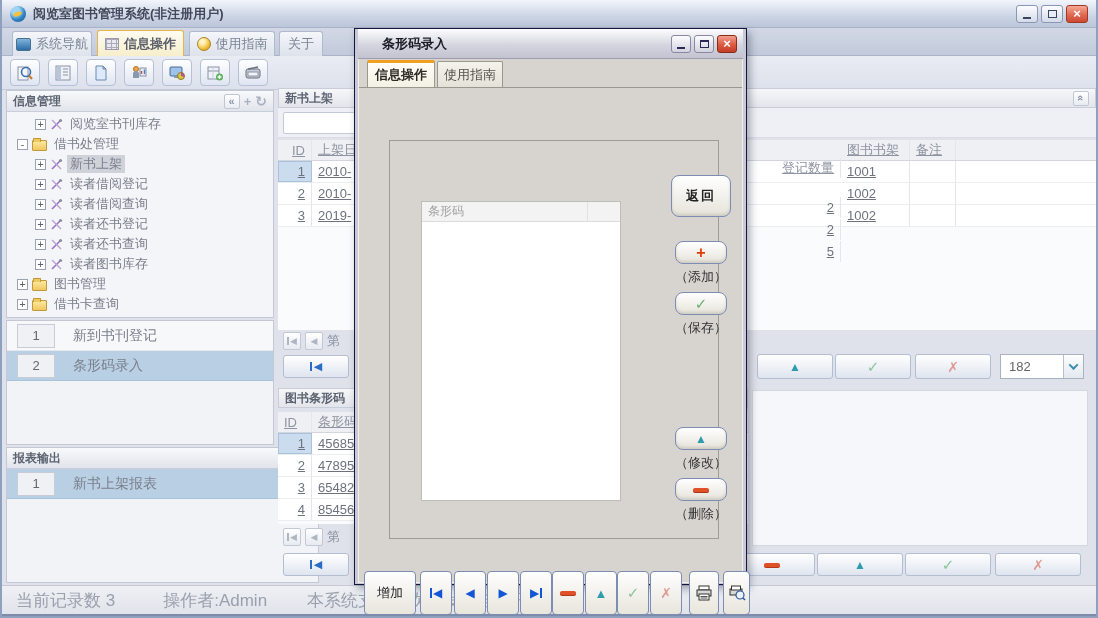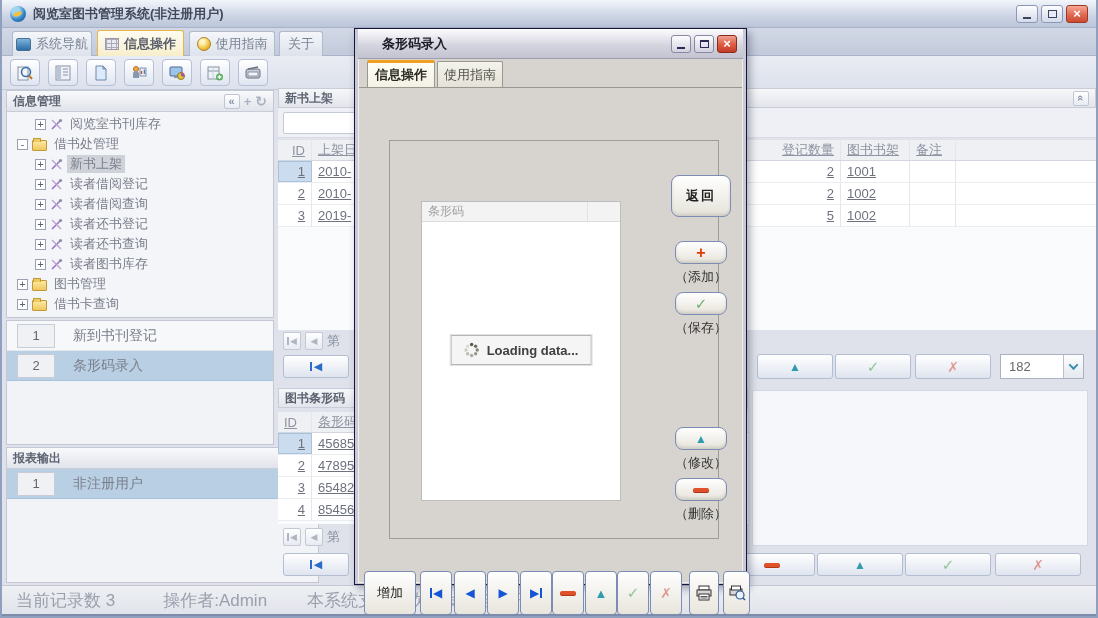--- a/index.html
+++ b/index.html
@@ -92,21 +92,21 @@
     background:linear-gradient(#f6f7f9,#e3e5ec); border:1px solid #c9cdd8;
     display:flex; align-items:center; font-size:12px; font-weight:bold; color:#5c6370; padding:0 6px;}
   .filter-row { position:absolute; left:276px; top:108px; width:818px; height:30px; background:#eef0f5; border-bottom:1px solid #dadde6;}
   .filter-input { position:absolute; left:5px; top:4px; width:300px; height:22px; background:#fff;
     border:1px solid #c4c9d6; border-radius:2px; font-size:13px; padding:0 5px; color:#555;}
   .grid { position:absolute; left:276px; top:140px; width:818px; height:190px; background:#fafbfd; font-size:13px;}
   .ghead { display:flex; height:21px; background:#eff0f4; border-bottom:1px solid #d3d6de; color:#8d93a0; align-items:center;}
   .ghead span, .mrow span { border-right:1px solid #e4e6ec; height:100%; display:flex; align-items:center; padding:0 6px; overflow:hidden; white-space:nowrap;text-decoration:underline;}
   .mrow { display:flex; height:22px; background:#fff; border-bottom:1px solid #ebedf1; color:#6d727e;}
   .c-id{width:34px; justify-content:flex-end;} .c-date{width:136px;} .c-sp{width:295px;}
-  .c-qty{width:98px; justify-content:flex-end;} .c-shelf{width:69px;} .c-note{width:46px;}
+  .c-qty{width:98px; justify-content:flex-end;margin-top:36px;} .c-shelf{width:69px;} .c-note{width:46px;}
   .c-fill{flex:1; border-right:none !important;}
   .mrow.selected .c-id{ background:#cbdcee; border:1px solid #a9c2dc; }
 
   .pager { position:absolute; display:flex; align-items:center; gap:4px; font-size:13px; color:#8a93a2;}
   .pbtn { width:18px; height:18px; border:1px solid #c2c8d4; border-radius:2px;
     background:linear-gradient(#fff,#e7eaf1); color:#aeb6c4; font-size:9px;
     display:flex; align-items:center; justify-content:center; gap:1px;}
   .pbtn .bar{width:2px; height:8px; background:#aeb6c4;}
 
   .bigbtn { position:absolute; width:66px; height:23px; border:1px solid #b3bed2; border-radius:3px;
@@ -421,21 +421,21 @@
       <span class="hd-tools">
           <span class="hd-box">
             <span class="chev-up">«</span>
           </span>
         </span>
     </div>
     <div>
 
     <div class="lrow selected">
         <span class="lnum">1</span>
-        <span class="llabel">非注册用户</span>
+        <span class="llabel">新书上架报表</span>
       </div>
       </div>
   </div>
 
   <div class="main-hd">
     <span>新书上架</span>
     <span class="hd-tools">
         <span class="hd-box">
           <span class="chev-up">«</span>
         </span>
@@ -597,33 +597,20 @@
 
         <div class="xp-btn return">
           <span>返回</span>
         </div>
 
         <div class="dlg-grid">
           <div class="dlg-grid-hd">
             <span class="h1">条形码</span>
             <span class="h2"></span>
           </div>
-          <div class="loading-box">
-            <svg class="spinner" viewBox="0 0 16 16">
-              <circle cx="8" cy="2.5" r="1.7" fill="#5a5a52"></circle>
-                <circle cx="12" cy="4.2" r="1.7" fill="#6e6e64"></circle>
-              <circle cx="13.6" cy="8" r="1.7" fill="#84847a"></circle>
-                <circle cx="12" cy="11.8" r="1.7" fill="#98988c"></circle>
-              <circle cx="8" cy="13.5" r="1.7" fill="#aaaa9e"></circle>
-                <circle cx="4" cy="11.8" r="1.7" fill="#bcbcb0"></circle>
-              <circle cx="2.4" cy="8" r="1.7" fill="#ccccc0"></circle>
-                <circle cx="4" cy="4.2" r="1.7" fill="#dcdcd2"></circle>
-            </svg>
-            <span>Loading data...</span>
-          </div>
         </div>
 
         <div class="xp-btn" style="left:285px; top:100px;">
             <span class="b-plus">+</span>
           </div>
         <div class="blabel" style="top:127px;">（添加）</div>
 
         <div class="xp-btn" style="left:285px; top:151px;">
             <span class="b-check">✓</span>
           </div>

